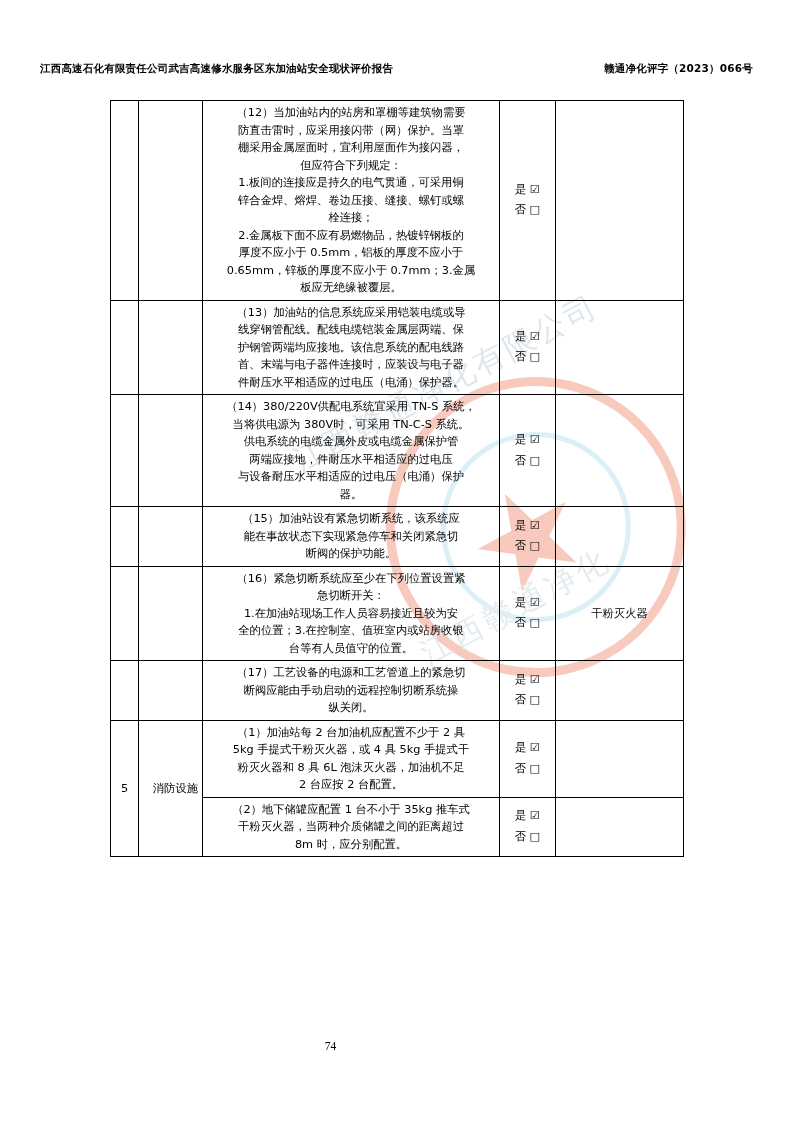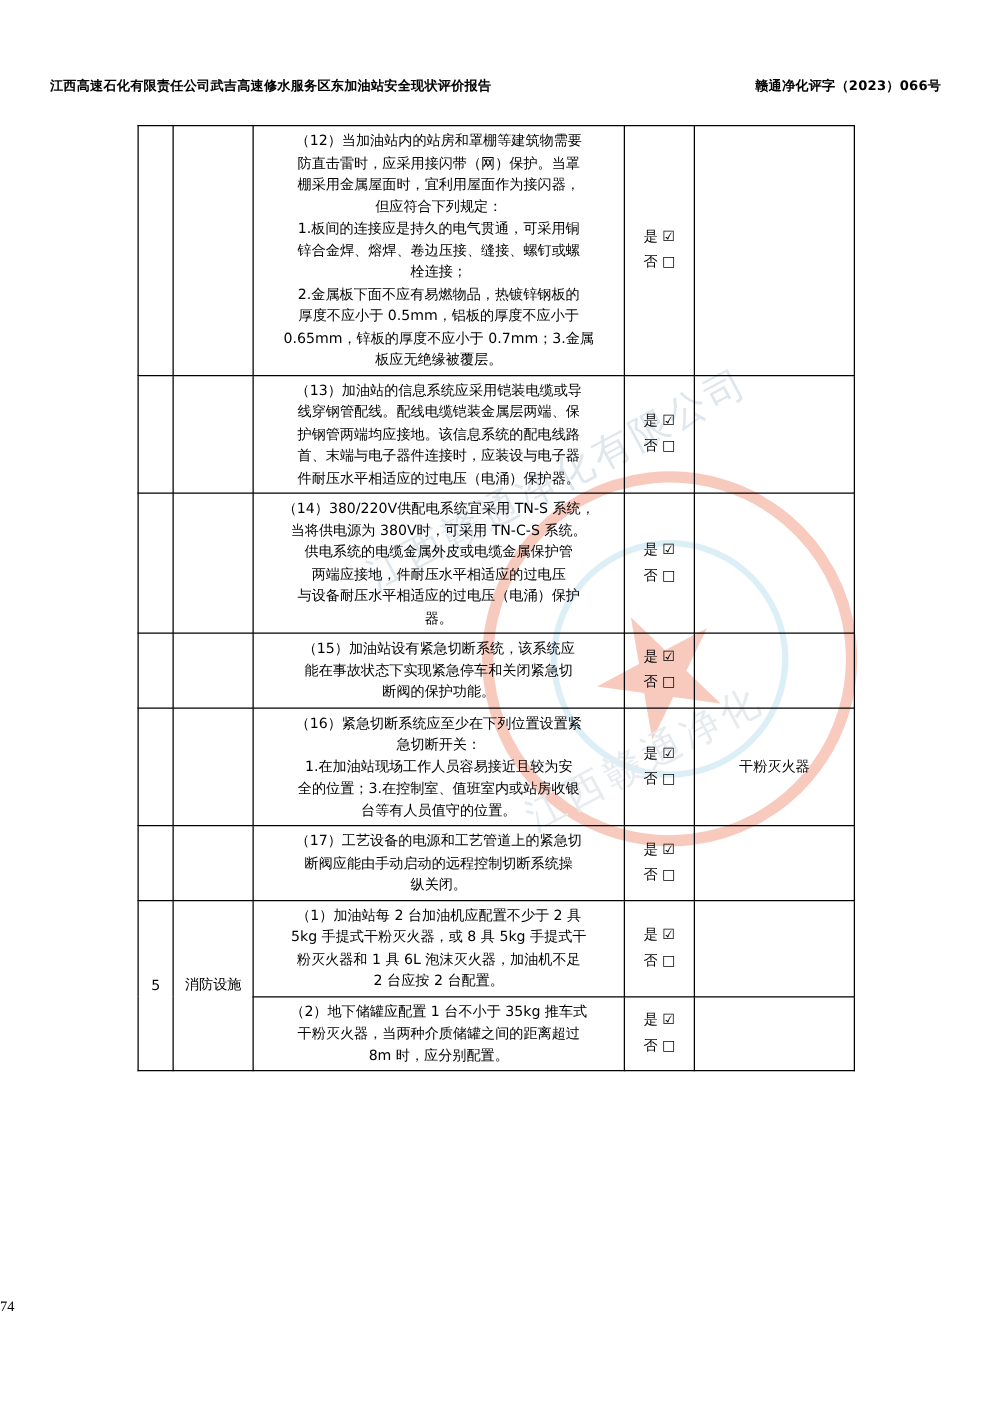--- a/index.html
+++ b/index.html
@@ -127,21 +127,21 @@
   }
   table.main td {
     border: 1px solid #000000;
     vertical-align: middle;
     padding: 3px 4px;
     font-size: 11.3px;
     line-height: 1.55;
     box-sizing: border-box;
   }
   .c-num { width: 28px; text-align: center; }
-  .c-cat { width: 64px; text-align: center; font-family: Liberation Serif, serif; }
+  .c-cat { width: 64px; text-align: right; }
   .c-item { width: 297px; text-align: center; }
   .c-judge { width: 56px; text-align: center; }
   .c-note { width: 128px; text-align: center; }
 
   .item-cell { text-align: center; }
   .item-cell p {
     margin: 0;
     text-align: center;
   }
   .item-cell p.just {
@@ -161,21 +161,21 @@
     white-space: nowrap;
     font-family: "DejaVu Sans", sans-serif;
   }
 
   
   .footer-page {
     position: absolute;
     top: 1040px;
     left: 0;
     width: 661px;
-    text-align: left;
+    text-align: center;
     font-size: 11.5px;
     font-family: "Liberation Serif", serif;
   }
 </style>
 </head>
 <body>
 
 <div class="page">
 
   <div class="header">
@@ -309,22 +309,22 @@
           </div>
         </td>
         <td class="c-note"></td>
       </tr>
 
       <tr>
         <td class="c-num" rowspan="2">5</td>
         <td class="c-cat" rowspan="2">消防设施</td>
         <td class="c-item item-cell">
           <p class="just">（1）加油站每 2 台加油机应配置不少于 2 具</p>
-          <p class="just">5kg 手提式干粉灭火器，或 8 具 5kg 手提式干</p>
-          <p class="just">粉灭火器和 1 具 6L 泡沫灭火器，加油机不足</p>
+          <p class="just">5kg 手提式干粉灭火器，或 4 具 5kg 手提式干</p>
+          <p class="just">粉灭火器和 8 具 6L 泡沫灭火器，加油机不足</p>
           <p>2 台应按 2 台配置。</p>
         </td>
         <td class="c-judge">
           <div class="judge-lines">
             <span>是 ☑</span>
             <span>否 □</span>
           </div>
         </td>
         <td class="c-note"></td>
       </tr>

